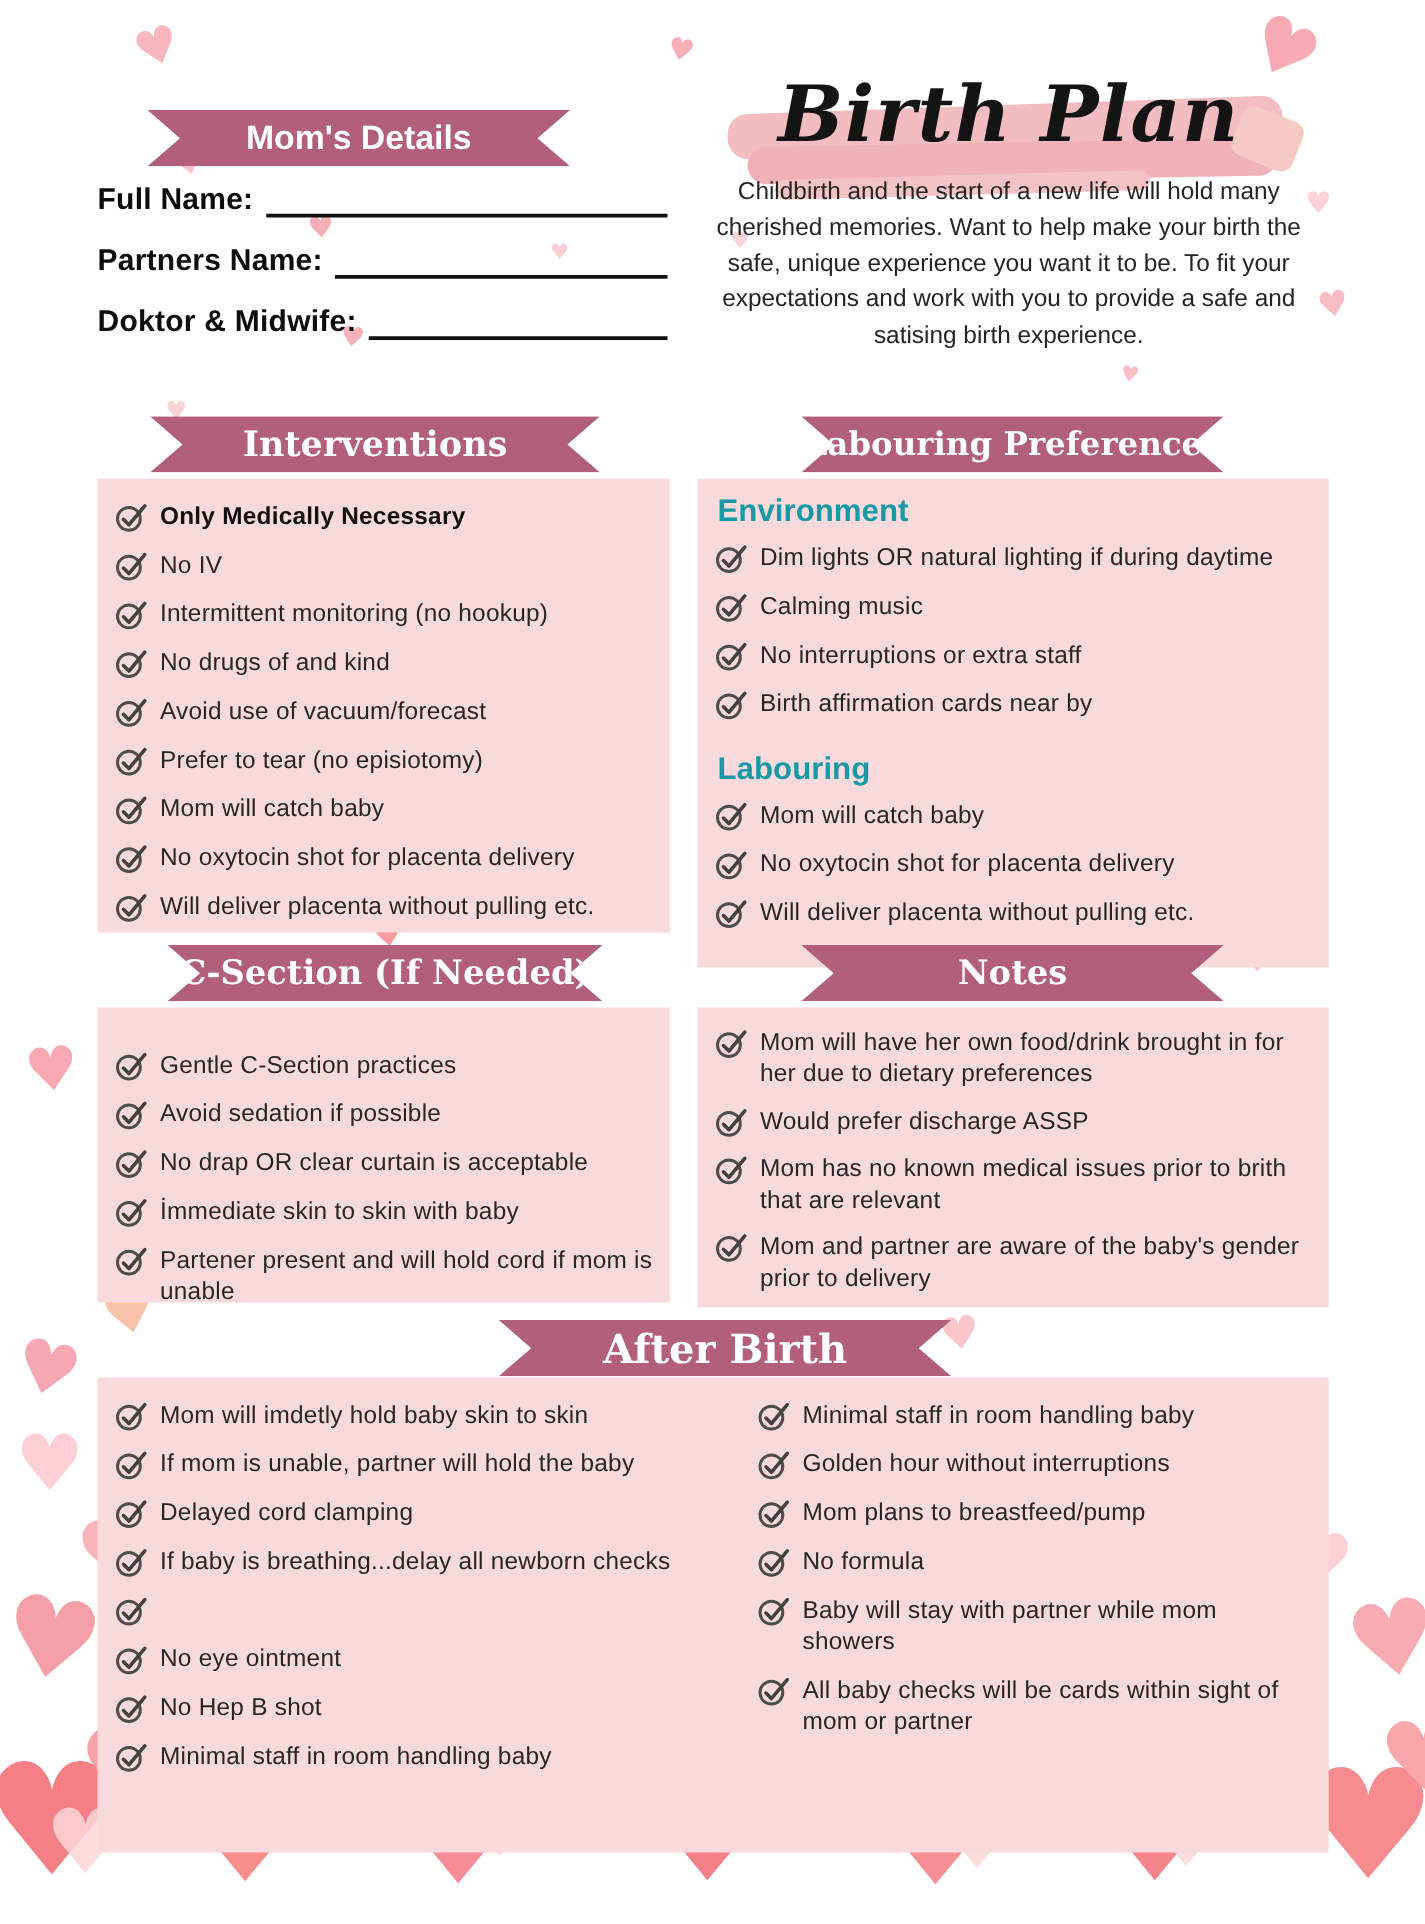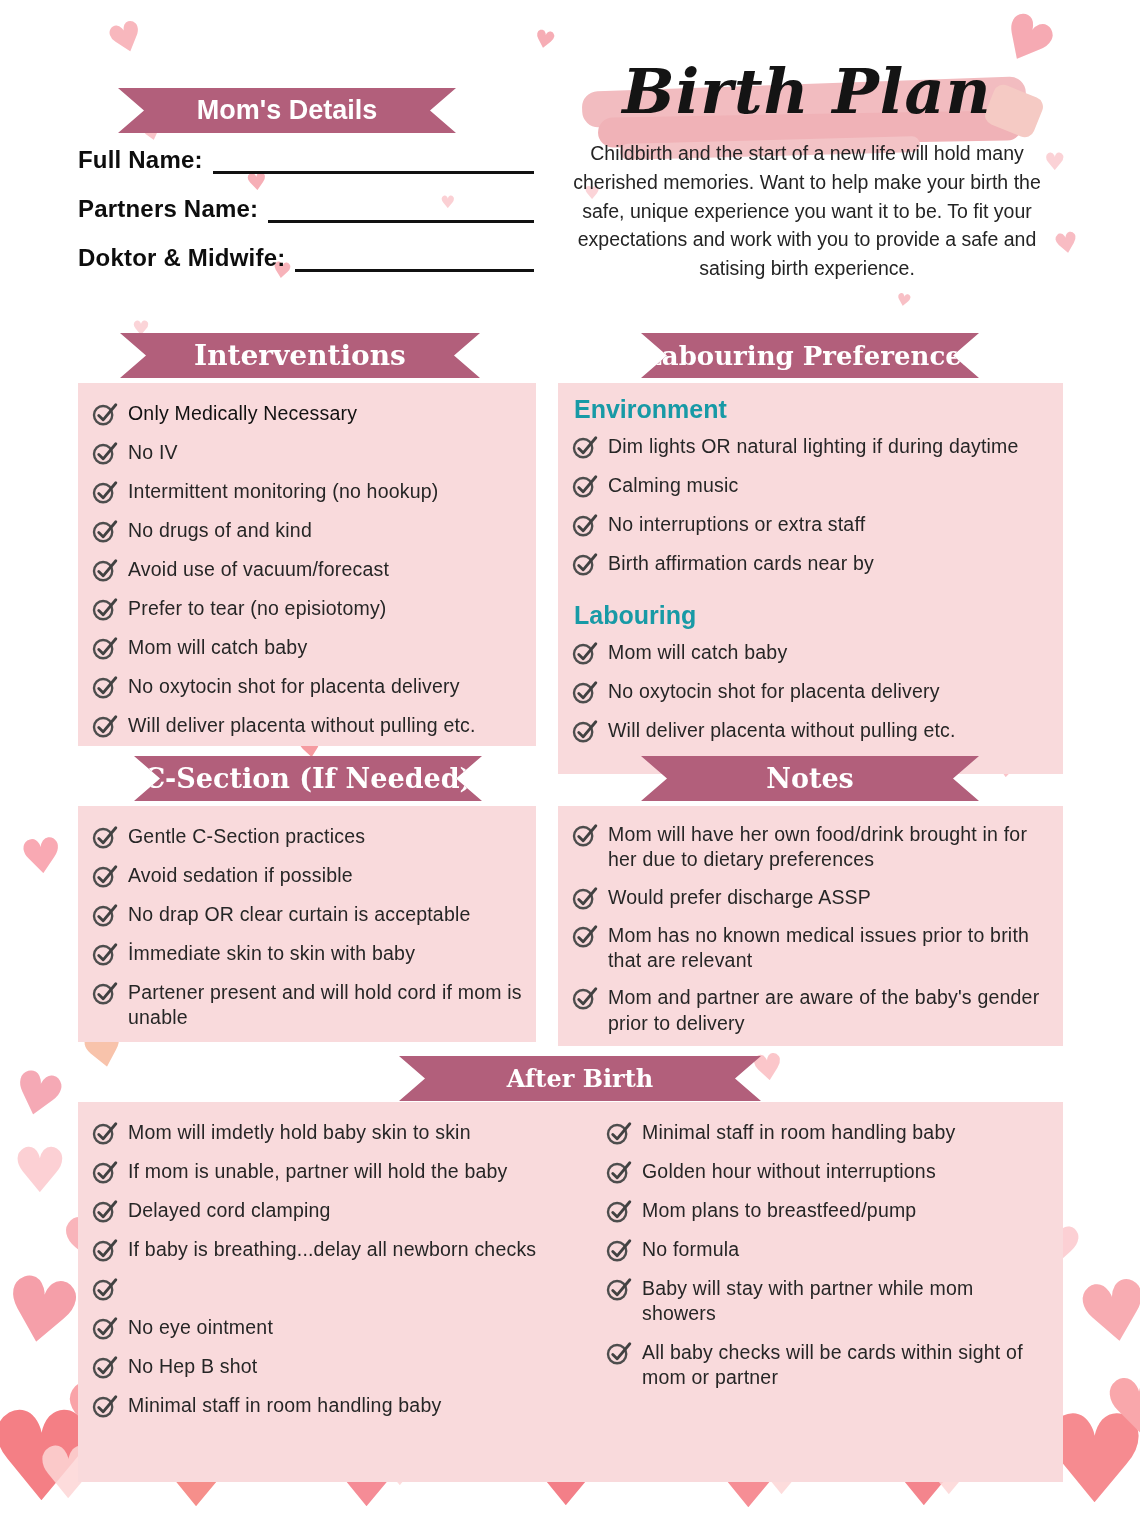--- a/index.html
+++ b/index.html
@@ -13,47 +13,47 @@
   .banner{position:absolute;height:45px;background:#b25f7b;color:#fff;display:flex;align-items:center;
           justify-content:center;font-weight:bold;z-index:3;
           clip-path:polygon(0 0,100% 0,calc(100% - 26px) 50%,100% 100%,0 100%,26px 50%);}
   .banner.serif{font-family:"DejaVu Serif",serif;}
   .banner.sans{font-family:"Liberation Sans",sans-serif;text-align:right;}
   #moms-banner{left:118px;top:88px;width:338px;font-size:27px;}
   #interventions-banner{left:120px;top:333px;width:360px;font-size:28px;}
   #labpref-banner{left:641px;top:333px;width:338px;font-size:26px;}
   #csection-banner{left:134px;top:756px;width:348px;font-size:27px;}
   #notes-banner{left:641px;top:756px;width:338px;font-size:27px;}
-  #afterbirth-banner{left:399px;top:1056px;width:362px;font-size:24px;}
+  #afterbirth-banner{left:399px;top:1056px;width:362px;font-size:32px;}
 
   
   #moms-fields{position:absolute;left:78px;top:146px;width:456px;z-index:3;}
   .field{display:flex;align-items:flex-end;margin-bottom:21px;}
   .field-label{font-size:24px;font-weight:bold;color:#0d0d0d;white-space:nowrap;letter-spacing:.2px;}
   .field-line{flex:1;border-bottom:3px solid #111;margin-left:10px;height:22px;}
 
   
   #title-area{position:absolute;left:568px;top:56px;width:478px;text-align:center;z-index:3;}
   .brush{position:absolute;border-radius:16px;z-index:1;}
   #birth-title{position:relative;z-index:2;font-family:"DejaVu Serif",serif;font-style:italic;font-weight:bold;
                font-size:62px;line-height:1.15;color:#141414;letter-spacing:1px;margin:0;}
   #intro{position:relative;z-index:2;margin:12px 4px 0 4px;font-size:19.5px;line-height:1.47;color:#242424;}
 
   
   .panel{position:absolute;background:#f9dadc;box-sizing:border-box;padding:16px 10px 6px 14px;z-index:2;}
   #interventions-panel{left:78px;top:383px;width:458px;height:363px;padding-top:18px;}
   #labpref-panel{left:558px;top:383px;width:505px;height:391px;padding-top:10px;}
-  #csection-panel{left:78px;top:806px;width:458px;height:236px;padding-top:18px;}
+  #csection-panel{left:78px;top:806px;width:458px;height:236px;padding-top:34px;}
   #notes-panel{left:558px;top:806px;width:505px;height:240px;padding-top:16px;}
   #afterbirth-panel{left:78px;top:1102px;width:985px;height:380px;display:grid;
                     grid-template-columns:508px 1fr;column-gap:6px;padding-top:18px;}
 
   .item{display:flex;align-items:flex-start;margin:0 0 13px 0;font-size:19.5px;color:#262626;
         letter-spacing:.2px;line-height:1.3;}
-  .item.bold span{font-weight:normal;color:#111;}
+  .item.bold span{font-weight:bold;color:#111;}
   #notes-panel .item{margin-bottom:12px;}
   .ck{width:27px;min-width:27px;height:27px;margin-right:9px;margin-top:-1px;}
   .ck circle{fill:none;stroke:#4d4d4d;stroke-width:3;}
   .ck path{fill:none;stroke:#414141;stroke-width:3.6;stroke-linecap:round;stroke-linejoin:round;}
 
   .subheading{font-size:25px;font-weight:bold;color:#189aa6;margin:2px 0 10px 2px;}
   .subheading.second{margin-top:24px;}
 
   
   #bottom-band{position:absolute;left:0;bottom:30px;width:1140px;height:150px;overflow:hidden;z-index:0;}

